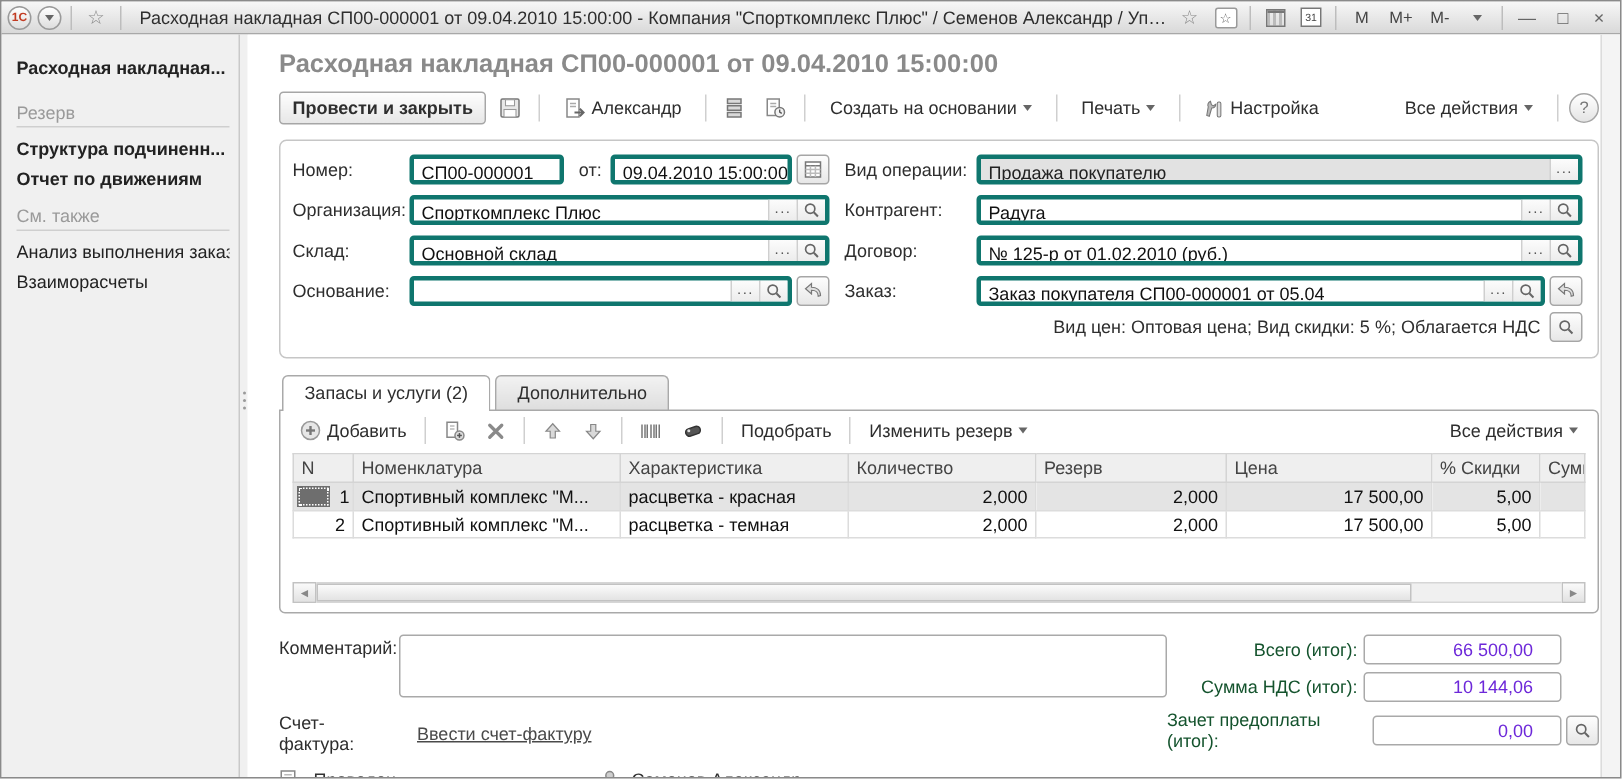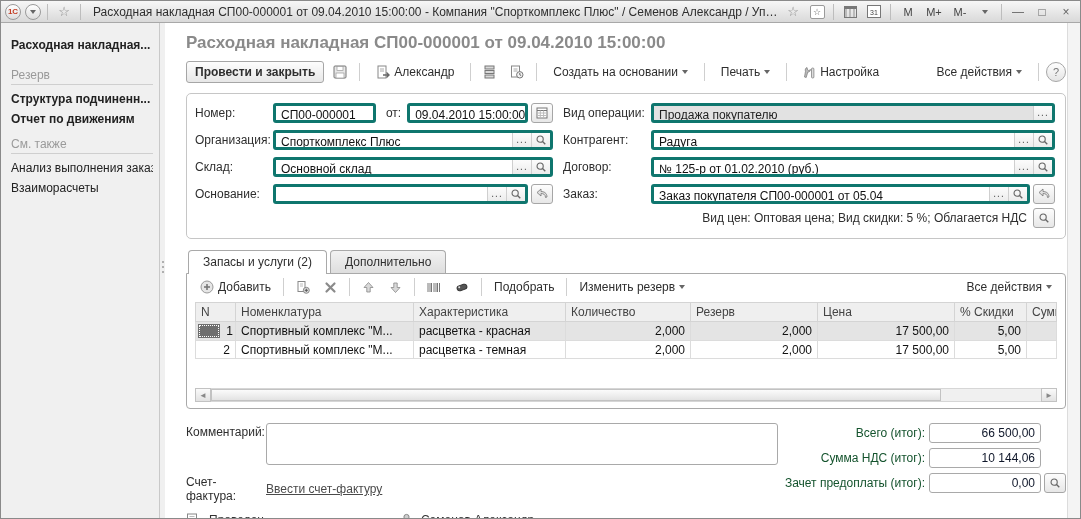--- a/index.html
+++ b/index.html
@@ -87,29 +87,29 @@
   .hs-btn { width:16px; background:linear-gradient(#fafafa,#e2e2e2); border:1px solid #c2c2c2; display:flex; align-items:center; justify-content:center; color:#888; font-size:8px; }
   .hs-track { flex:1; background:#f0f0f0; border:1px solid #d6d6d6; border-left:none; border-right:none; position:relative; }
   .hs-thumb { position:absolute; left:0; top:0; bottom:0; width:88%; background:linear-gradient(#fbfbfb,#e3e3e3); border:1px solid #c2c2c2; }
 
   
   .footer { display:flex; margin-top:14px; }
   .f-left { flex:1; }
   .crow { display:flex; margin-bottom:10px; }
   .crow .flabel { width:80px; padding-top:2px; }
   .commentbox { width:512px; height:42px; border:1px solid #a9a9a9; border-radius:3px; background:#fff; }
-  .invrow { display:flex; align-items:center; margin-bottom:10px; }
+  .invrow { display:flex; align-items:center; margin-bottom:10px;gap:12px; }
   .invrow .flabel { width:80px; }
   .link { color:#4a4a4a; text-decoration:underline; cursor:pointer; }
   .statusrow { display:flex; align-items:center; gap:8px; margin-top:4px; }
   .statusrow .gap { width:120px; }
   .f-right { width:290px; flex-shrink:0; padding-right:2px; }
   .trow { display:flex; align-items:center; justify-content:flex-end; margin-bottom:5px; }
   .trow .tlabel { color:#14532d; margin-right:4px; }
-  .trow .tval { width:112px; border:1px solid #a9a9a9; border-radius:3px; background:#fff; height:20px; text-align:right; padding:2px 5px 0 5px; color:#0f172a; }
+  .trow .tval { width:132px; border:1px solid #a9a9a9; border-radius:3px; background:#fff; height:20px; text-align:right; padding:2px 18px 0 5px; color:#6d28d9; }
   svg.ic { display:block; }
 </style>
 </head>
 <body>
 
 <div class="titlebar">
   <div class="tb-circle">1С</div>
   <div class="tb-circle gray">
       <span class="caret-d"></span>
     </div>

